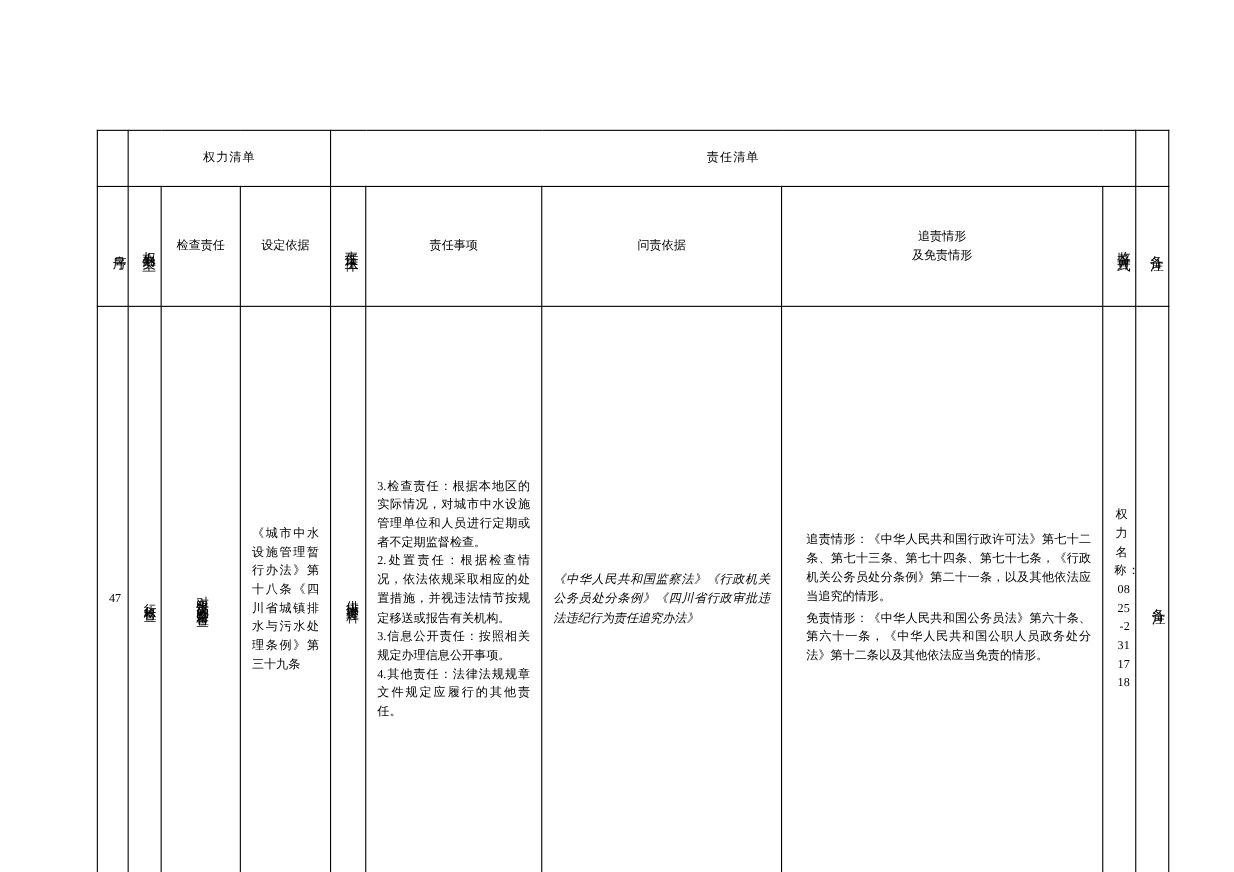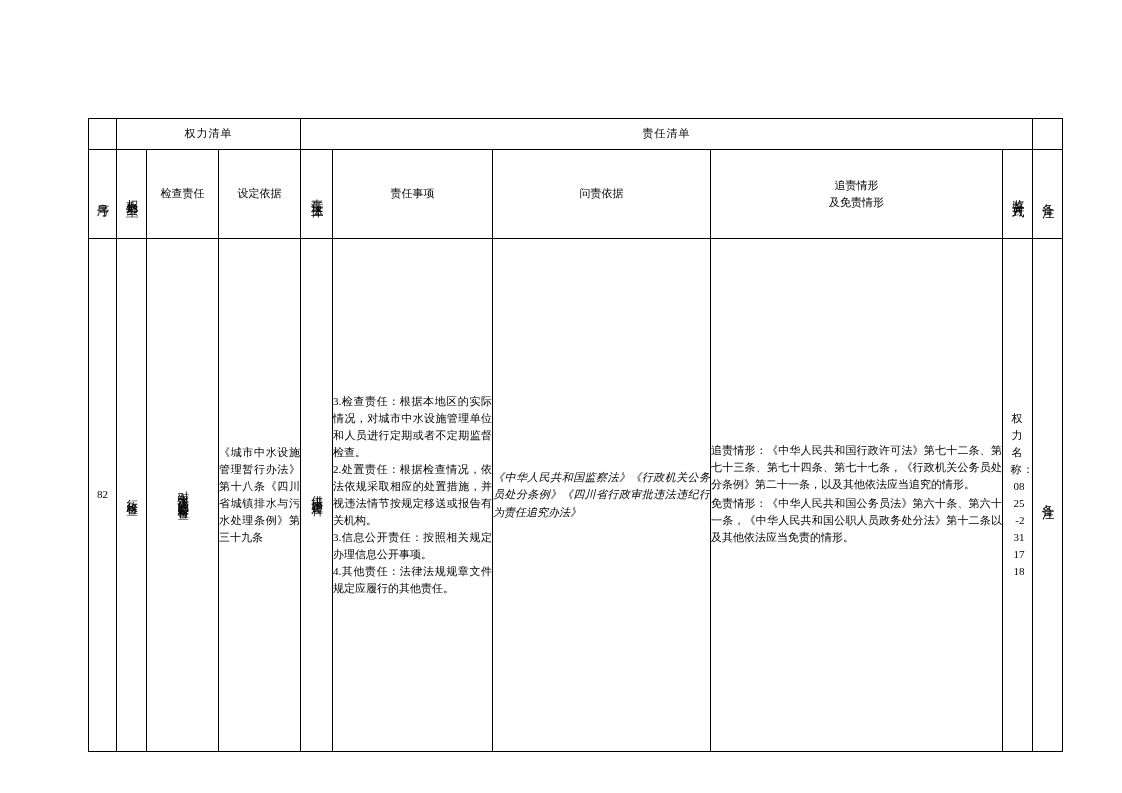--- a/index.html
+++ b/index.html
@@ -23,21 +23,21 @@
     position: absolute;
     left: 88px;
     top: 118px;
     width: 948px;
     border-collapse: collapse;
     table-layout: fixed;
   }
   table.sheet td {
     border: 1px solid #000000;
     vertical-align: middle;
-    padding: 0;
+    padding: 10px;
     font-size: 11px;
     line-height: 1.55;
   }
   
   col.c-seq      { width: 28px; }
   col.c-type     { width: 30px; }
   col.c-name     { width: 72px; }
   col.c-basis    { width: 82px; }
   col.c-subject  { width: 32px; }
   col.c-duty     { width: 160px; }
@@ -114,21 +114,21 @@
     text-justify: inter-ideograph;
     font-style: italic;
   }
   .pursue-cell {
     padding: 6px 8px;
     font-size: 11.5px;
     line-height: 1.85;
     text-align: justify;
     text-justify: inter-ideograph;
   }
-  .pursue-cell p { margin: 0 0 2px 0; }
+  .pursue-cell p { margin: 0 0 2px 12px; }
   .duty-cell p { margin: 0; }
   .sup-cell {
     text-align: center;
     font-size: 11px;
     line-height: 1.3;
   }
   .sup-cell .label {
     letter-spacing: 1px;
   }
   .sup-cell .digits {
@@ -203,21 +203,21 @@
         </td>
         <td class="hdr">
           <span class="vtext">监督方式</span>
         </td>
         <td class="hdr">
           <span class="vtext">备注</span>
         </td>
       </tr>
       <tr>
         <td class="body v-num">
-          <span class="vtext">82</span>
+          <span class="vtext">47</span>
         </td>
         <td class="body v-cell">
           <span class="vtext">行政检查</span>
         </td>
         <td class="body v-cell">
           <span class="vtext">对中水设施的监督检查</span>
         </td>
         <td class="body basis-cell">
           <span>《城市中水设施管理暂行办法》第十八条《四川省城镇排水与污水处理条例》第三十九条</span>
         </td>

